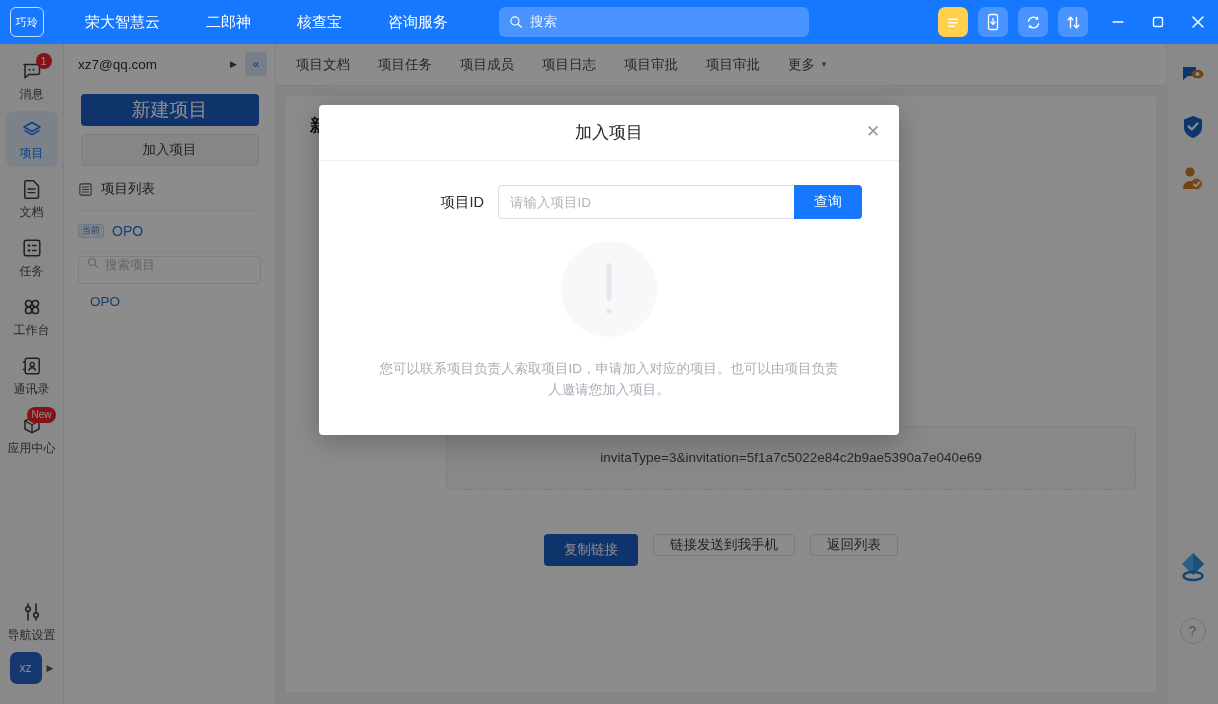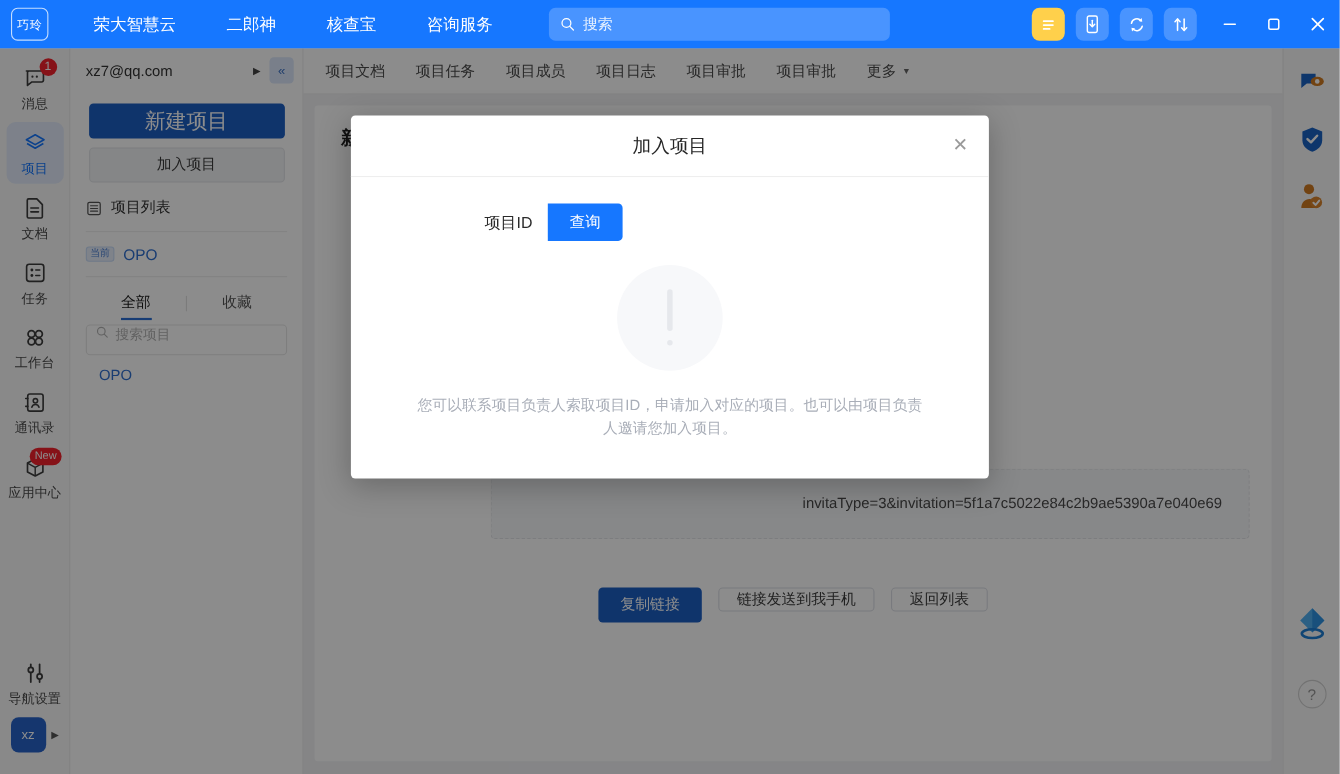--- a/index.html
+++ b/index.html
@@ -155,21 +155,21 @@
   .tab.more .ar { font-size: 8px; color: #666; }
 
   .content-card {
     margin: 10px; background: #fff; border-radius: 3px;
     height: 596px; position: relative; padding: 18px 24px;
   }
   .page-title { font-size: 17px; color: #1f1f1f; font-weight: bold; }
   .link-box {
     position: absolute; left: 160px; right: 20px; top: 330px;
     background: #f6f7f9; border: 1px dashed #e2e4e8; border-radius: 4px;
-    padding: 18px 24px; text-align: right;
+    padding: 18px 24px; text-align: center;
   }
   .link-text {
     font-size: 13.5px; color: #4a4a4a; line-height: 1.9; word-break: break-all;
   }
   .btn-row {
     position: absolute; left: 0; right: 0; top: 438px;
     display: flex; justify-content: center; gap: 15px;
   }
   .b-primary {
     background: #1c5fc4; color: #fff; border: none; border-radius: 4px;
@@ -423,25 +423,20 @@
         <line x1="4.6" y1="10.6" x2="11.4" y2="10.6" stroke="#555" stroke-width="1.1" stroke-linecap="round"></line>
       </svg>
       <span>项目列表</span>
     </div>
 
     <div class="cur-row">
       <span class="cur-tag">当前</span>
       <span class="cur-name">OPO</span>
     </div>
 
-    <div class="seg-row">
-      <div class="seg active">全部</div>
-      <div class="seg-div"></div>
-      <div class="seg">收藏</div>
-    </div>
 
     <div class="search-proj">
       <svg width="12" height="12" viewBox="0 0 16 16">
         <circle cx="6.8" cy="6.8" r="4.6" fill="none" stroke="#b3b3b3" stroke-width="1.4"></circle>
         <line x1="10.3" y1="10.3" x2="14" y2="14" stroke="#b3b3b3" stroke-width="1.4" stroke-linecap="round"></line>
       </svg>
       <span class="ph">搜索项目</span>
     </div>
 
     <div class="proj-item">OPO</div>
@@ -515,20 +510,21 @@
 
   <div class="modal">
     <div class="modal-head">
       <div class="modal-title">加入项目</div>
       <div class="modal-close">✕</div>
     </div>
     <div class="modal-body">
       <div class="form-row">
         <span class="form-label">项目ID</span>
         <div class="input-group">
+          <input class="id-input" type="text" placeholder="请输入项目ID" style="">
           <button class="query-btn">查询</button>
         </div>
       </div>
 
       <div class="empty-wrap">
         <div class="empty-circle">
           <div class="bar"></div>
           <div class="dot"></div>
         </div>
         <div class="empty-text">您可以联系项目负责人索取项目ID，申请加入对应的项目。也可以由项目负责人邀请您加入项目。</div>

